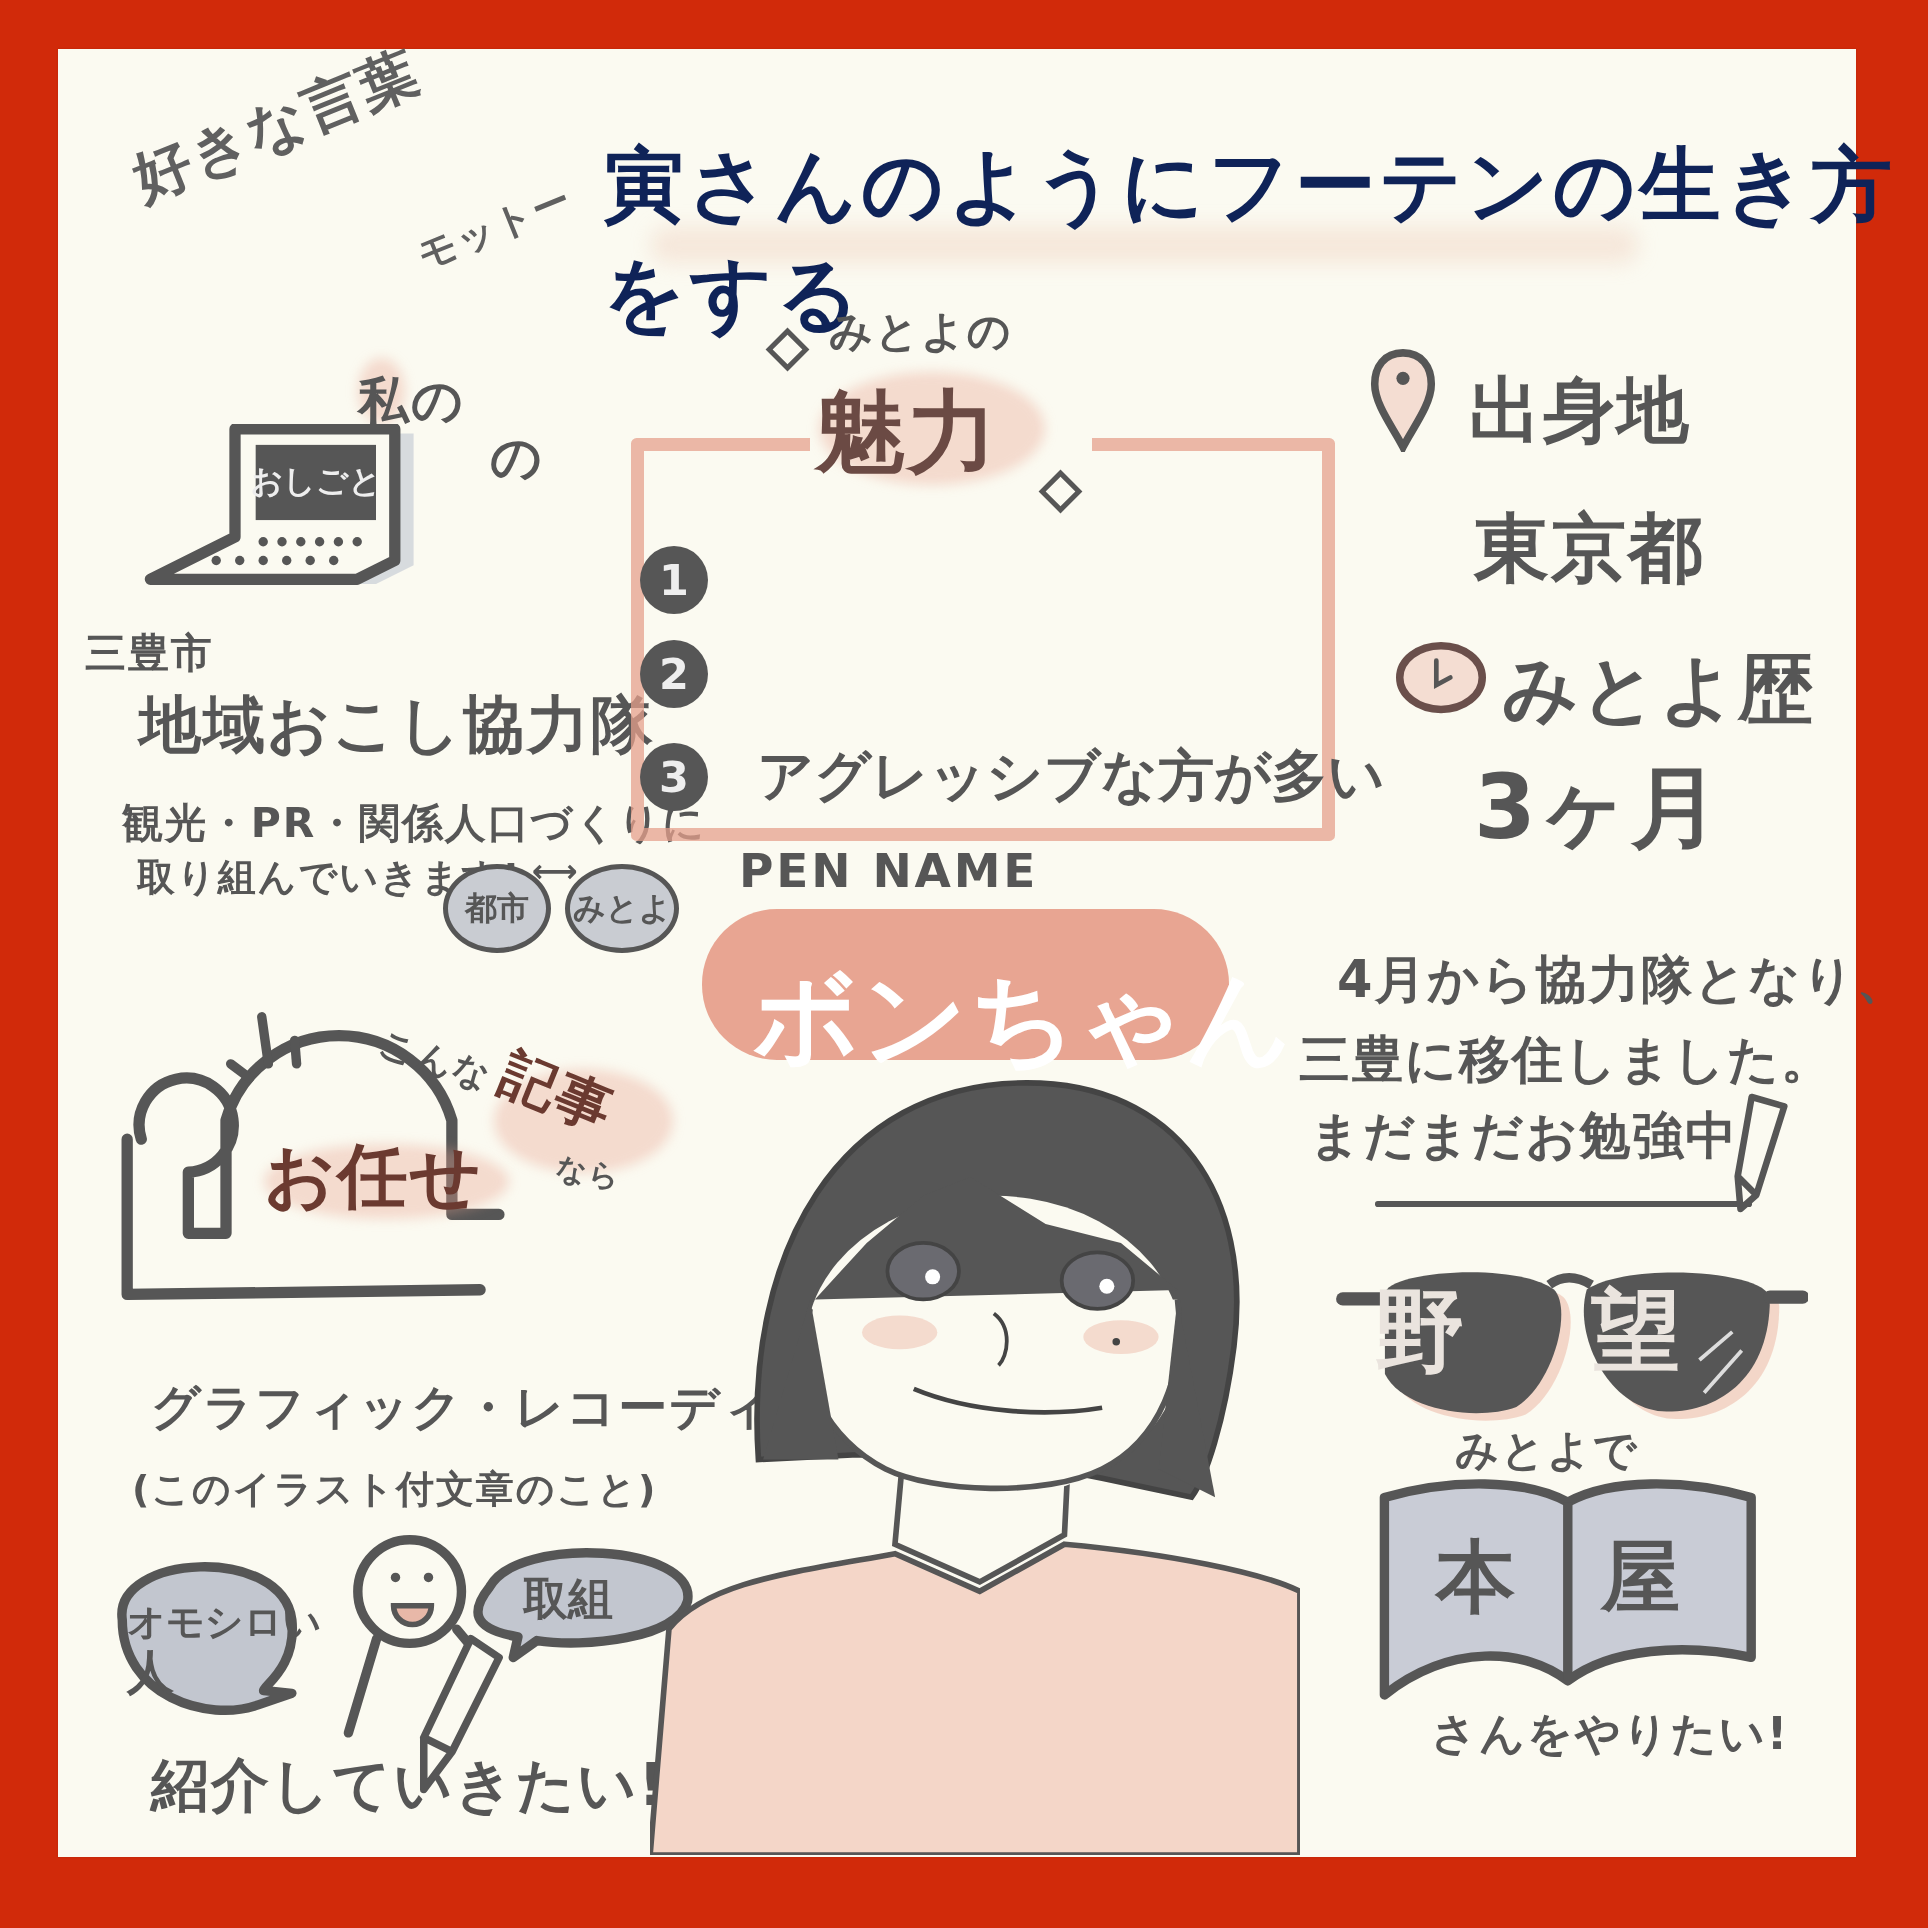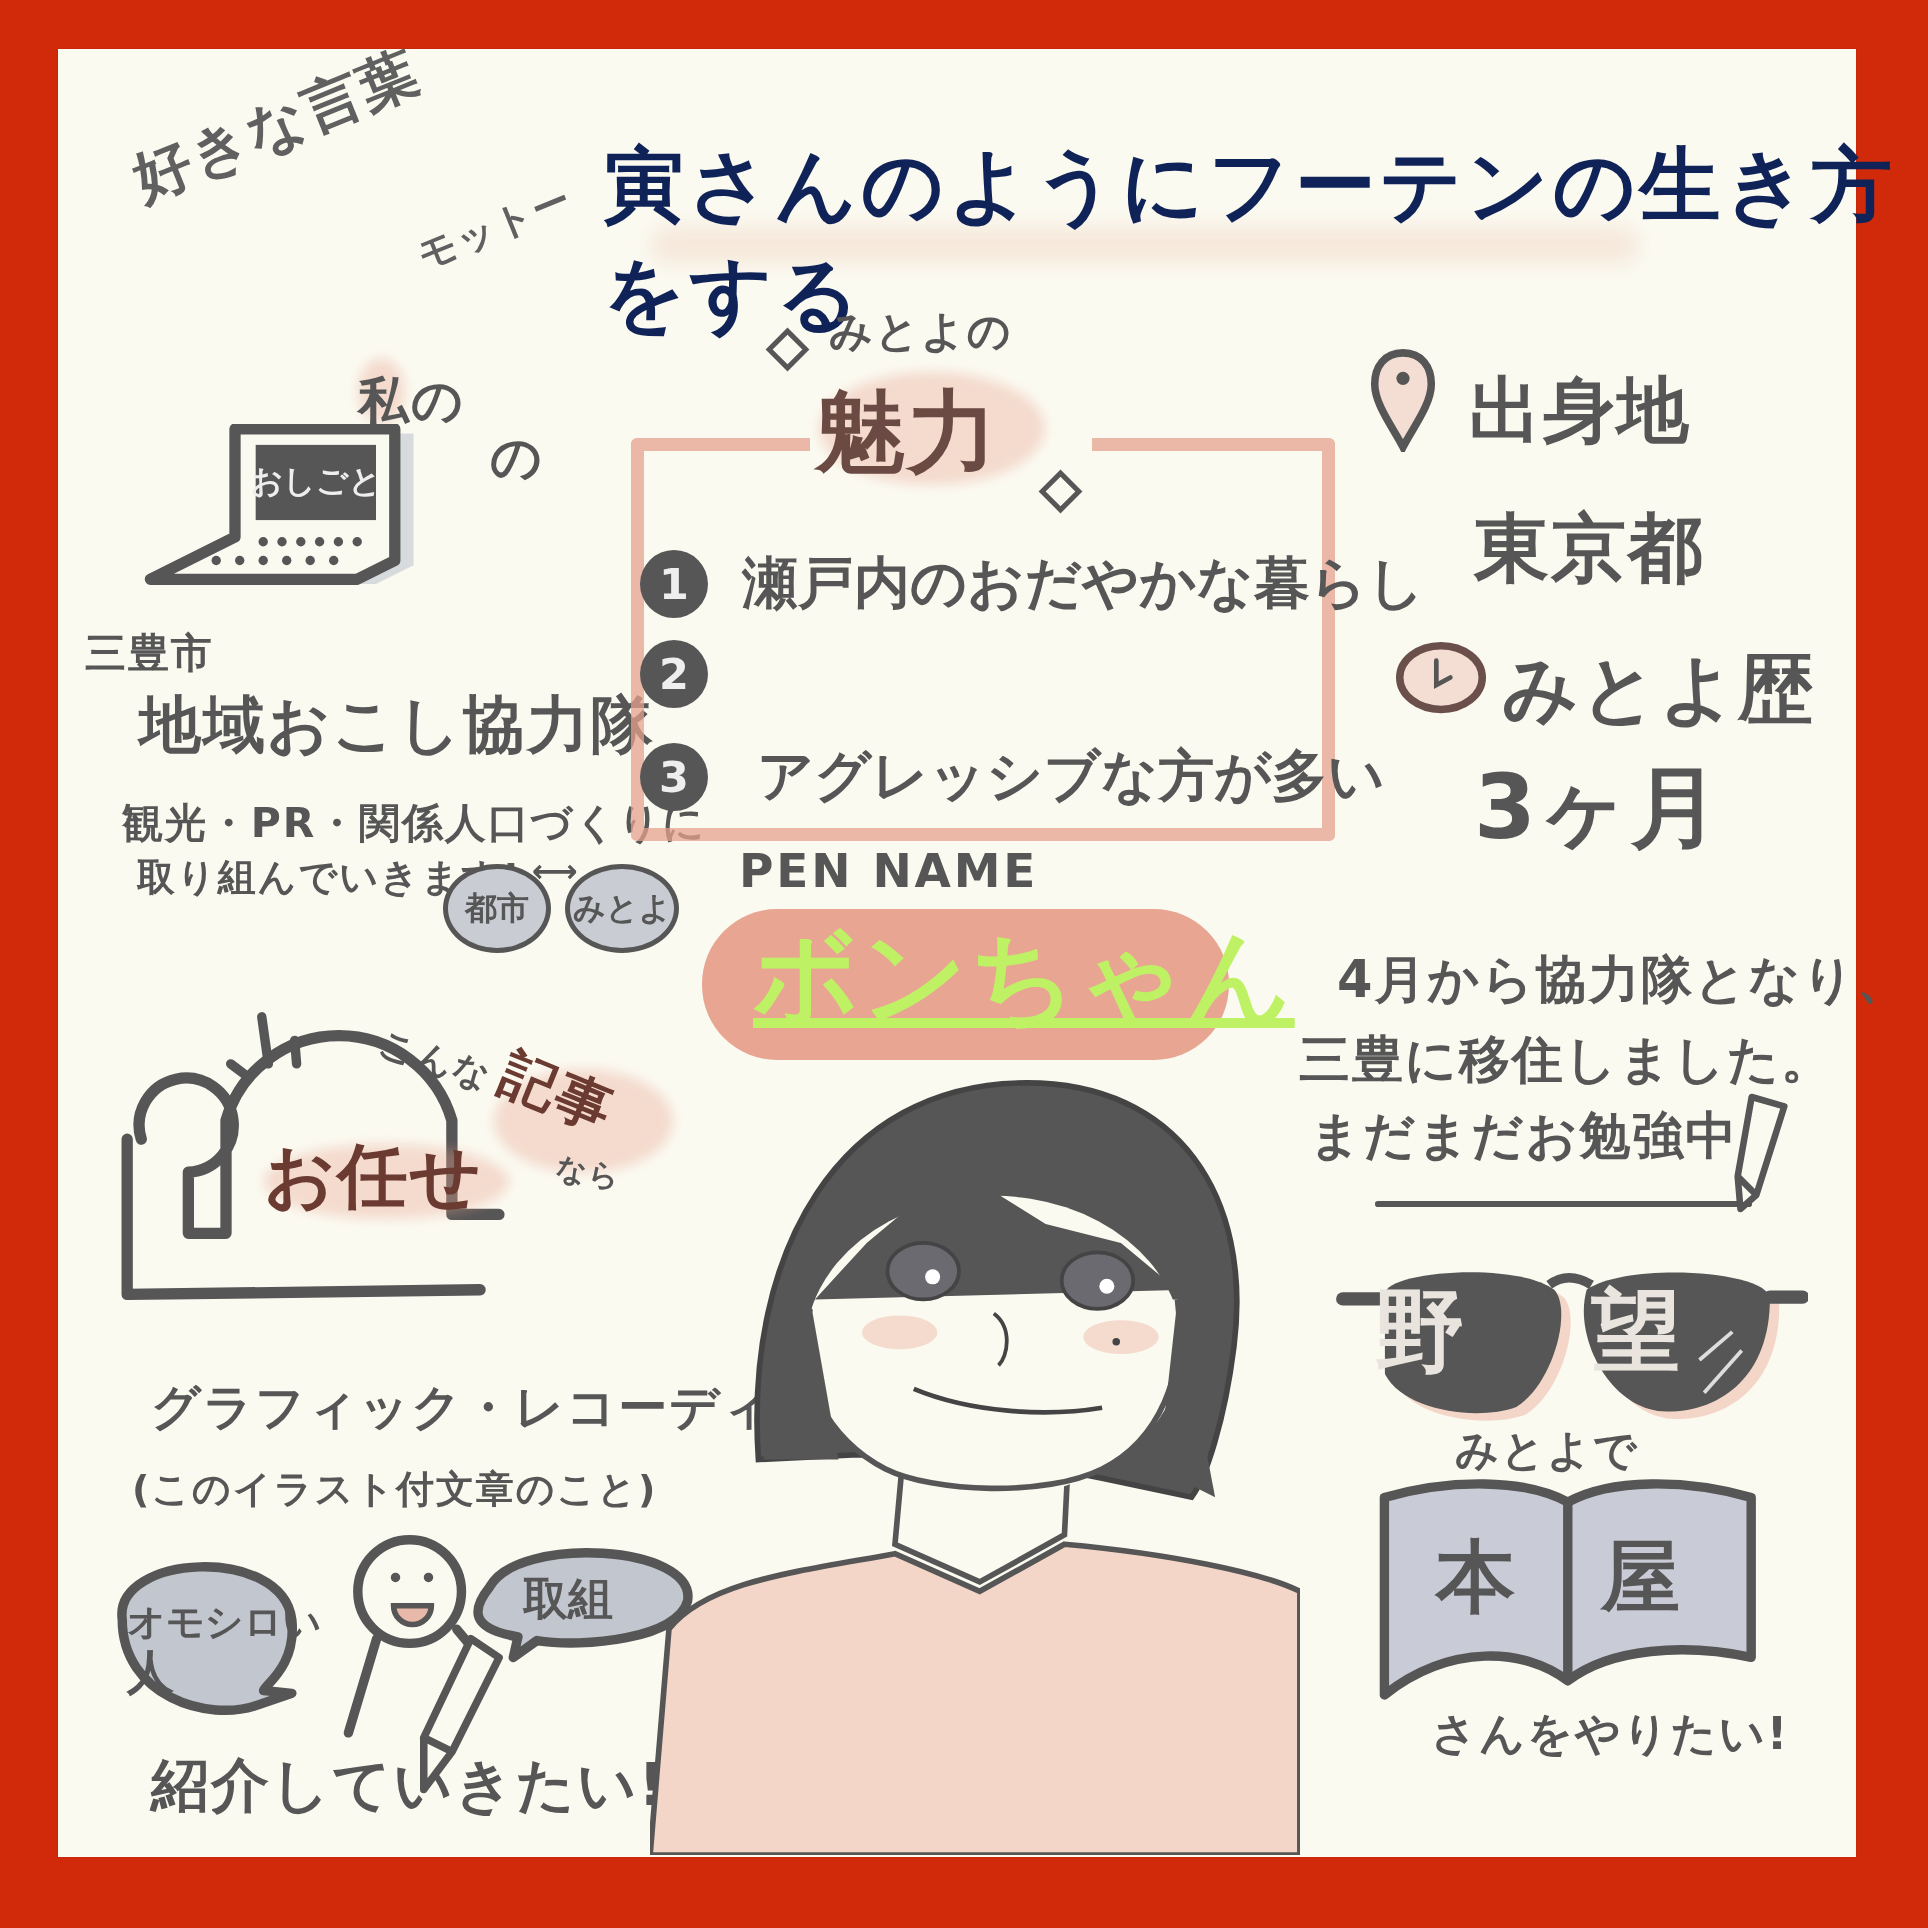--- a/index.html
+++ b/index.html
@@ -54,21 +54,21 @@
   #charm-title{left:815px;top:372px;font-size:90px;color:#6b4a44;}
   .diamond{position:absolute;width:21px;height:21px;border:5.6px solid #565656;transform:rotate(45deg);}
   .charm-row{position:absolute;left:640px;display:flex;align-items:center;gap:34px;}
   .num{width:68px;height:68px;border-radius:50%;background:#565656;color:#eee;font-size:43px;font-weight:bold;
        display:flex;align-items:center;justify-content:center;}
   .charm-text{font-size:56px;font-weight:bold;color:#565656;}
 
   
   #pen-label{left:739px;top:843px;font-size:47px;font-weight:bold;letter-spacing:2.8px;}
   .pen-bg{left:702px;top:909px;width:527px;height:151px;background:#e8a592;border-radius:75px;}
-  #pen-name{left:753px;top:908px;font-size:104px;color:#bef264;text-decoration:underline;}
+  #pen-name{left:753px;top:950px;font-size:104px;color:#ffffff;}
 
   
   .pin{left:1370px;top:348px;width:66px;height:104px;}
   #origin-label{left:1469px;top:363px;font-size:72px;}
   #origin-value{left:1474px;top:499px;font-size:75px;}
   .clock{left:1394px;top:640px;width:94px;height:75px;}
   #tenure-label{left:1502px;top:640px;font-size:75px;}
   #tenure-value{left:1474px;top:748px;font-size:89px;text-align:center;}
   #bio1{left:1337px;top:946px;font-size:51px;}
   #bio2{left:1299px;top:1026px;font-size:51px;font-family:Liberation Mono, monospace;}
@@ -168,21 +168,20 @@
 
 <div class="abs charm-frame"></div>
 <div class="abs charm-gap"></div>
 <div class="diamond" style="left:772px;top:334px;"></div>
 <div class="diamond" style="left:1045px;top:476px;"></div>
 <div class="abs hand" id="charm-pre">みとよの</div>
 <div class="blush" style="left:819px;top:372px;width:226px;height:113px;"></div>
 <div class="abs hand" id="charm-title">魅力</div>
 <div class="charm-row" style="top:546px;">
   <div class="num">1</div>
-  <div class="charm-text">瀬戸内のおだやかな暮らし</div>
 </div>
 <div class="charm-row" style="top:640px;">
   <div class="num">2</div>
 </div>
 <div class="charm-row" style="top:739px;">
   <div class="num">3</div>
   <div class="charm-text" style="margin-left:15px">アグレッシブな方が多い</div>
 </div>
 
 <div class="abs" id="pen-label">PEN NAME</div>

